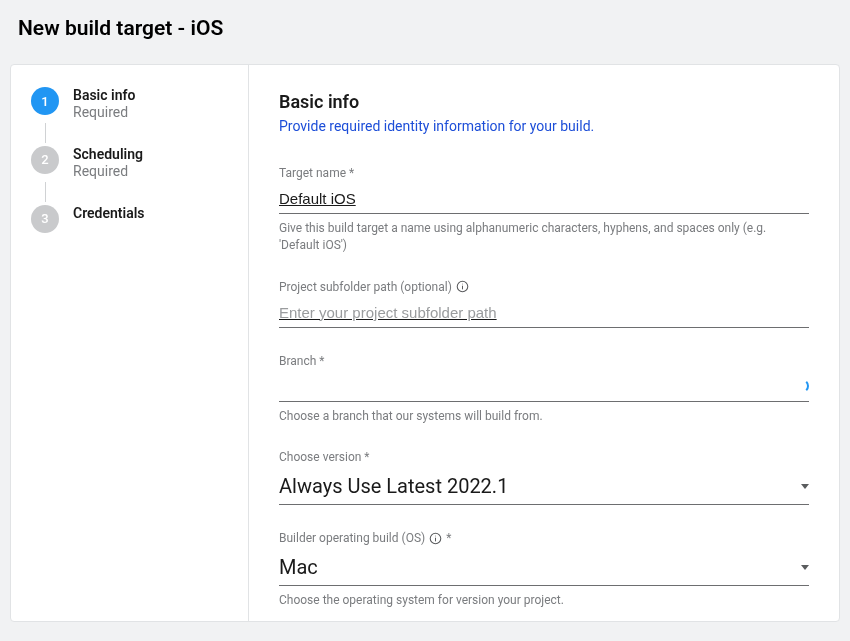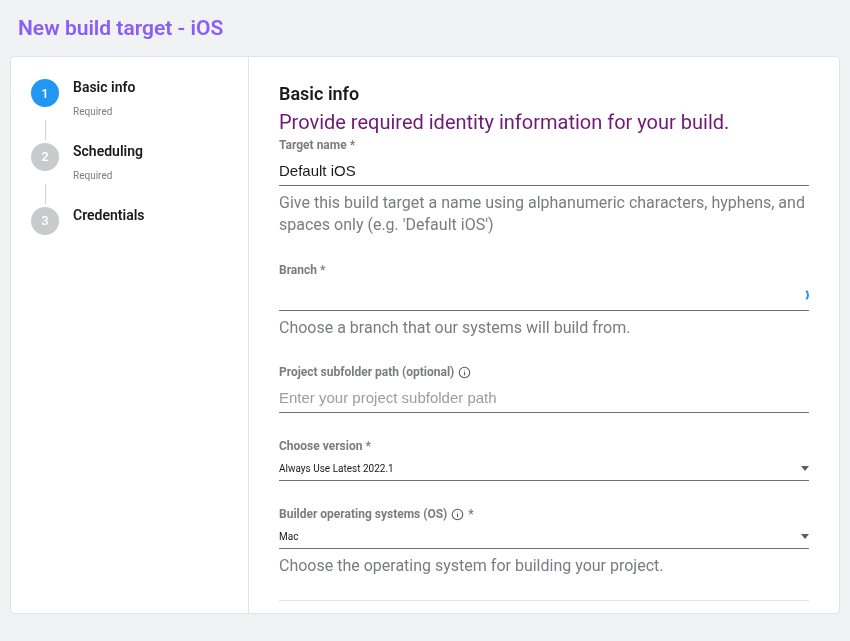--- a/index.html
+++ b/index.html
@@ -11,23 +11,23 @@
       font-family: -apple-system, BlinkMacSystemFont, "Segoe UI", Roboto, Helvetica, Arial, sans-serif;
       background: #f1f2f3;
       color: #1a1a1a;
       width: 850px;
       height: 641px;
       padding: 16px 10px 10px 10px;
     }
     .page-title {
       font-size: 21px;
       font-weight: 600;
-      margin-bottom: 16px;
+      margin-bottom: 24px;
       margin-left: 8px;
-      color: #8b5cf6;
+      color: #000000;
     }
     .card {
       background: #fff;
       border: 1px solid #e1e3e5;
       border-radius: 4px;
       display: flex;
       height: 558px;
     }
     
     .sidebar {
@@ -63,23 +63,23 @@
     .step-text {
       padding-top: 0px;
     }
     .step-title {
       font-size: 14px;
       font-weight: 600;
       color: #1a1a1a;
       line-height: 1.2;
     }
     .step-sub {
-      font-size: 10px;
+      font-size: 14px;
       color: #7a7c7f;
-      margin-top: 10px;
+      margin-top: 0;
     }
     .step-connector {
       width: 1px;
       height: 20px;
       background: #d0d2d4;
       margin-left: 14px;
       margin-top: 3px;
       margin-bottom: 3px;
     }
     
@@ -90,67 +90,68 @@
       flex-direction: column;
       overflow: hidden;
     }
     .main-title {
       font-size: 18px;
       font-weight: 600;
       color: #1a1a1a;
       margin-bottom: 6px;
     }
     .main-desc {
-      font-size: 20px;
-      color: #701a75;
+      font-size: 14px;
+      color: #1d4ed8;
+      margin-bottom: 28px;
     }
     .field {
       margin-bottom: 22px;
     }
     .field-label {
       font-size: 12px;
       color: #7a7c7f;
       display: inline-flex;
       align-items: center;
       gap: 4px;
       margin-bottom: 4px;
-      font-weight: bold;
     }
     .field-input-wrap {
       position: relative;
       border-bottom: 1px solid #6d6e70;
     }
     .field-input {
       width: 100%;
       border: none;
       outline: none;
       font-size: 15px;
       padding: 6px 0 6px 0;
       background: transparent;
       color: #1a1a1a;
+      text-decoration: underline;
     }
     .field-input::placeholder {
       color: #9a9c9e;
     }
     .field-help {
-      font-size: 16px;
+      font-size: 12px;
       color: #7a7c7f;
       margin-top: 6px;
       line-height: 1.4;
     }
     .select-wrap {
       position: relative;
       border-bottom: 1px solid #6d6e70;
       display: flex;
       align-items: center;
       cursor: pointer;
     }
     .select-value {
       flex: 1;
-      font-size: 10px;
+      font-size: 20px;
       padding: 6px 0;
       color: #1a1a1a;
     }
     .select-arrow {
       width: 0;
       height: 0;
       border-left: 4px solid transparent;
       border-right: 4px solid transparent;
       border-top: 5px solid #5a5c5e;
     }
@@ -224,69 +225,69 @@
 
     <div class="field">
       <div class="field-label">Target name *</div>
       <div class="field-input-wrap">
         <input class="field-input" type="text" value="Default iOS" style="">
       </div>
       <div class="field-help">Give this build target a name using alphanumeric characters, hyphens, and spaces only (e.g. 'Default iOS')</div>
     </div>
 
     <div class="field">
-      <div class="field-label">Branch *</div>
-      <div class="field-input-wrap">
-        <input class="field-input" type="text" value="" style="">
-        <div class="spinner"></div>
-      </div>
-      <div class="field-help">Choose a branch that our systems will build from.</div>
-    </div>
-
-    <div class="field">
       <div class="field-label">
         <span>Project subfolder path (optional)</span>
         <span class="info-icon">
           <svg viewBox="0 0 16 16" fill="none" stroke="currentColor" stroke-width="1.3">
               <circle cx="8" cy="8" r="6.5"></circle>
               <line x1="8" y1="7" x2="8" y2="11.5"></line>
               <circle cx="8" cy="4.8" r="0.6" fill="currentColor" stroke="none"></circle>
             </svg>
         </span>
       </div>
       <div class="field-input-wrap">
         <input class="field-input" type="text" placeholder="Enter your project subfolder path" style="">
       </div>
     </div>
 
     <div class="field">
+      <div class="field-label">Branch *</div>
+      <div class="field-input-wrap">
+        <input class="field-input" type="text" value="" style="">
+        <div class="spinner"></div>
+      </div>
+      <div class="field-help">Choose a branch that our systems will build from.</div>
+    </div>
+
+    <div class="field">
       <div class="field-label">Choose version *</div>
       <div class="select-wrap">
         <div class="select-value">Always Use Latest 2022.1</div>
         <div class="select-arrow"></div>
       </div>
     </div>
 
     <div class="field">
       <div class="field-label">
-        <span>Builder operating systems (OS)</span>
+        <span>Builder operating build (OS)</span>
         <span class="info-icon">
           <svg viewBox="0 0 16 16" fill="none" stroke="currentColor" stroke-width="1.3">
               <circle cx="8" cy="8" r="6.5"></circle>
               <line x1="8" y1="7" x2="8" y2="11.5"></line>
               <circle cx="8" cy="4.8" r="0.6" fill="currentColor" stroke="none"></circle>
             </svg>
         </span>
         <span>*</span>
       </div>
       <div class="select-wrap">
         <div class="select-value">Mac</div>
         <div class="select-arrow"></div>
       </div>
-      <div class="field-help">Choose the operating system for building your project.</div>
+      <div class="field-help">Choose the operating system for version your project.</div>
     </div>
 
     <hr class="sep">
 
     <div class="actions">
       
       
     </div>
   </div>
 

